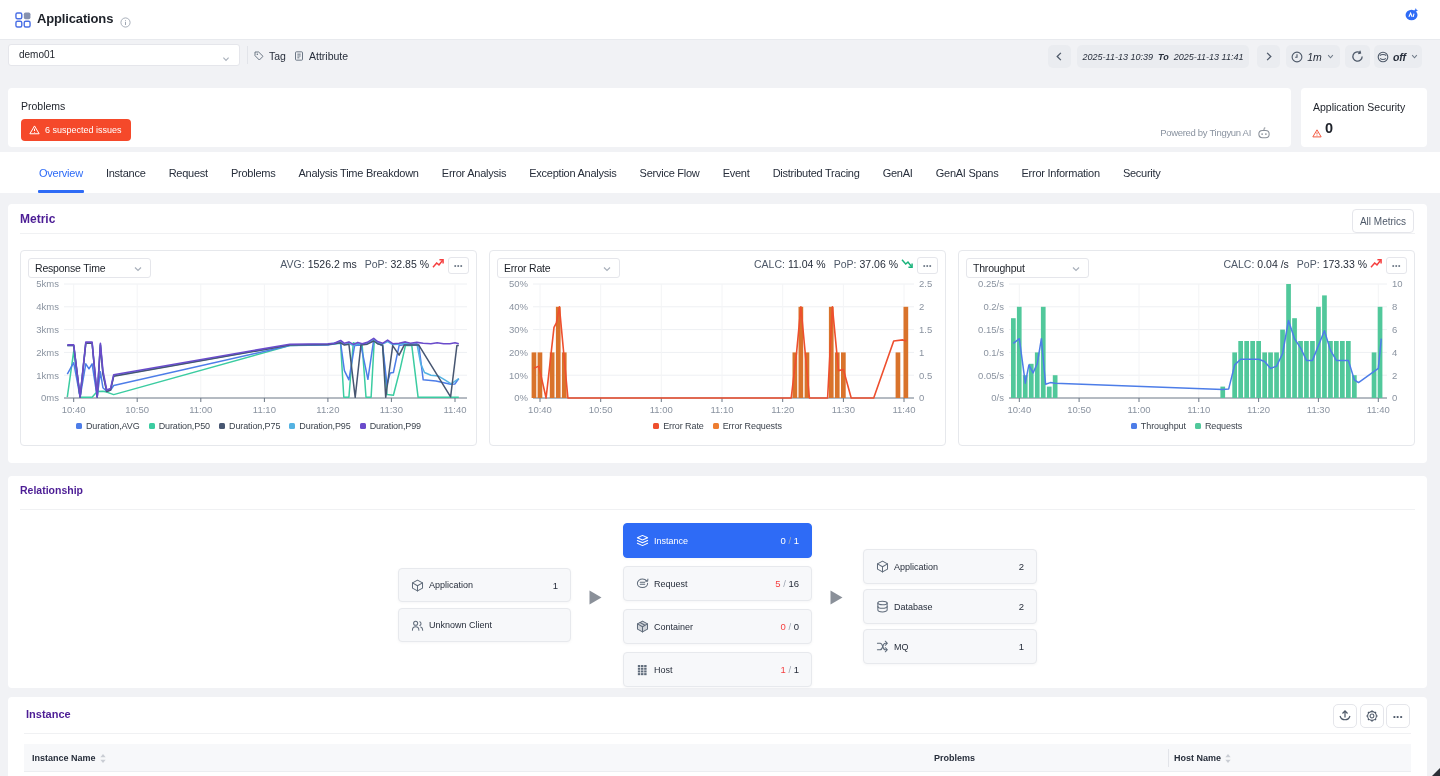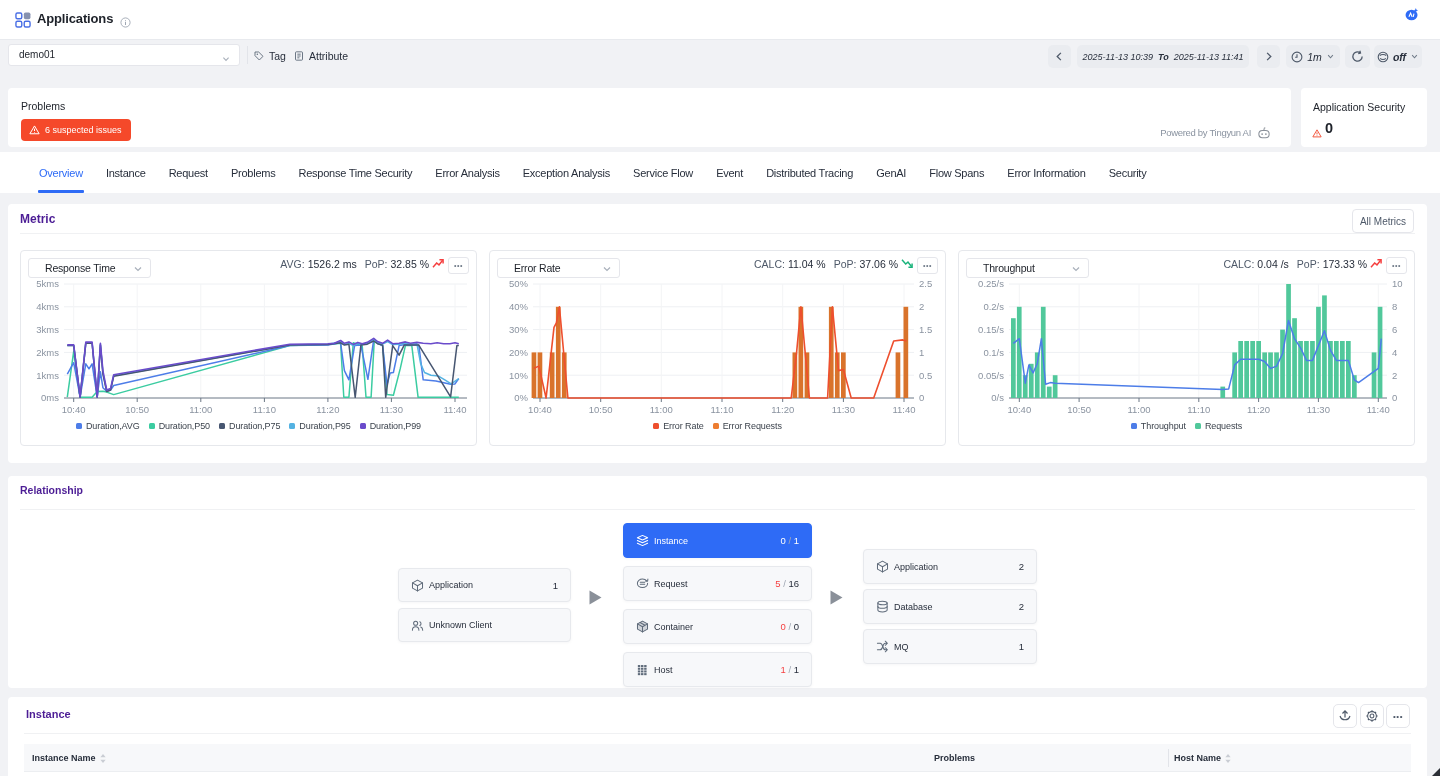--- a/index.html
+++ b/index.html
@@ -14,21 +14,21 @@
 #redbtn { position:absolute; left:21px; top:119px; height:22px; background:#f5492a; border-radius:4px; color:#fff; font-size:9px; display:inline-flex; align-items:center; padding:0 9px 0 8px; gap:5px; }
 #tabs { position:absolute; left:0; top:152px; width:1440px; height:41px; background:#fff; display:flex; align-items:center; padding-left:39px; gap:23.1px; }
 .tab { font-size:11px; letter-spacing:-0.25px; color:#272e3b; }
 .tab.active { color:#2e6bf6; position:relative; }
 .tab.active::after { content:""; position:absolute; left:-1px; right:-1px; bottom:-14px; height:2.5px; background:#2e6bf6; border-radius:1px; }
 #metric { left:8px; top:204px; width:1419px; height:259px; }
 .h2 { position:absolute; font-size:12px; font-weight:bold; color:#4c1d95; }
 .hr { position:absolute; height:1px; background:#f0f1f3; }
 #allm { position:absolute; left:1344px; top:5px; width:62px; height:24px; border:1px solid #e5e6eb; border-radius:4px; background:#fff; font-size:10px; color:#4e5969; display:flex; align-items:center; justify-content:center; }
 .ccard { position:absolute; top:46px; width:457px; height:196px; border:1px solid #e6e8ec; border-radius:4px; background:#fff; }
-.csel { position:absolute; left:7px; top:7px; width:123px; height:20px; border:1px solid #e5e6eb; border-radius:3px; font-size:10.5px; letter-spacing:-0.2px; line-height:19px; padding-left:16px; color:#1d2129; }
+.csel { position:absolute; left:7px; top:7px; width:123px; height:20px; border:1px solid #e5e6eb; border-radius:3px; font-size:10.5px; letter-spacing:-0.2px; line-height:19px; padding-left:6px; color:#1d2129; }
 .csel .caret { position:absolute; right:7px; top:5px; }
 .cstats { position:absolute; right:31px; top:7px; height:20px; display:flex; align-items:flex-start; gap:3px; font-size:10.5px; }
 .sl { color:#4e5969; } .sv { color:#272e3b; } .sp { margin-left:5px; }
 .cmore { position:absolute; right:7px; top:6px; width:21px; height:17px; border:1px solid #e5e6eb; border-radius:3px; color:#6f7a88; text-align:center; }
 .dots { font-size:7px; letter-spacing:0.5px; line-height:15px; display:block; }
 .plot { position:absolute; left:0; top:0; }
 .axl { font-size:9.5px; fill:#8a93a0; font-family:"Liberation Sans",sans-serif; }
 .legend { position:absolute; left:0; top:170px; width:100%; display:flex; justify-content:center; gap:9px; font-size:9px; letter-spacing:-0.1px; color:#3c434d; }
 .li { display:inline-flex; align-items:center; gap:4px; }
 .sq { width:6px; height:6px; border-radius:1.5px; display:inline-block; }
@@ -141,28 +141,28 @@
         <path d="M7 4.8 L7 7.8 M7 9.2 L7 10" stroke="#f2543b" stroke-width="1.4"></path>
       </svg></span>
   <span class="abs" style="left:24px;top:32px;font-size:14.5px;font-weight:bold">0</span>
 </div>
 
 <div id="tabs">
     <span class="tab active">Overview</span>
     <span class="tab">Instance</span>
     <span class="tab">Request</span>
     <span class="tab">Problems</span>
-    <span class="tab">Response Time Security</span>
+    <span class="tab">Analysis Time Breakdown</span>
     <span class="tab">Error Analysis</span>
     <span class="tab">Exception Analysis</span>
     <span class="tab">Service Flow</span>
     <span class="tab">Event</span>
     <span class="tab">Distributed Tracing</span>
     <span class="tab">GenAI</span>
-    <span class="tab">Flow Spans</span>
+    <span class="tab">GenAI Spans</span>
     <span class="tab">Error Information</span>
     <span class="tab">Security</span>
   </div>
 
 <div class="card" id="metric">
   <span class="h2" style="left:12px;top:8px">Metric</span>
   <div id="allm">All Metrics</div>
   <div class="hr" style="left:12px;top:29px;width:1395px"></div>
   <div class="ccard" style="left:12px">
   <div class="csel">Response Time<svg class="caret" width="10" height="10" viewBox="0 0 10 10">

